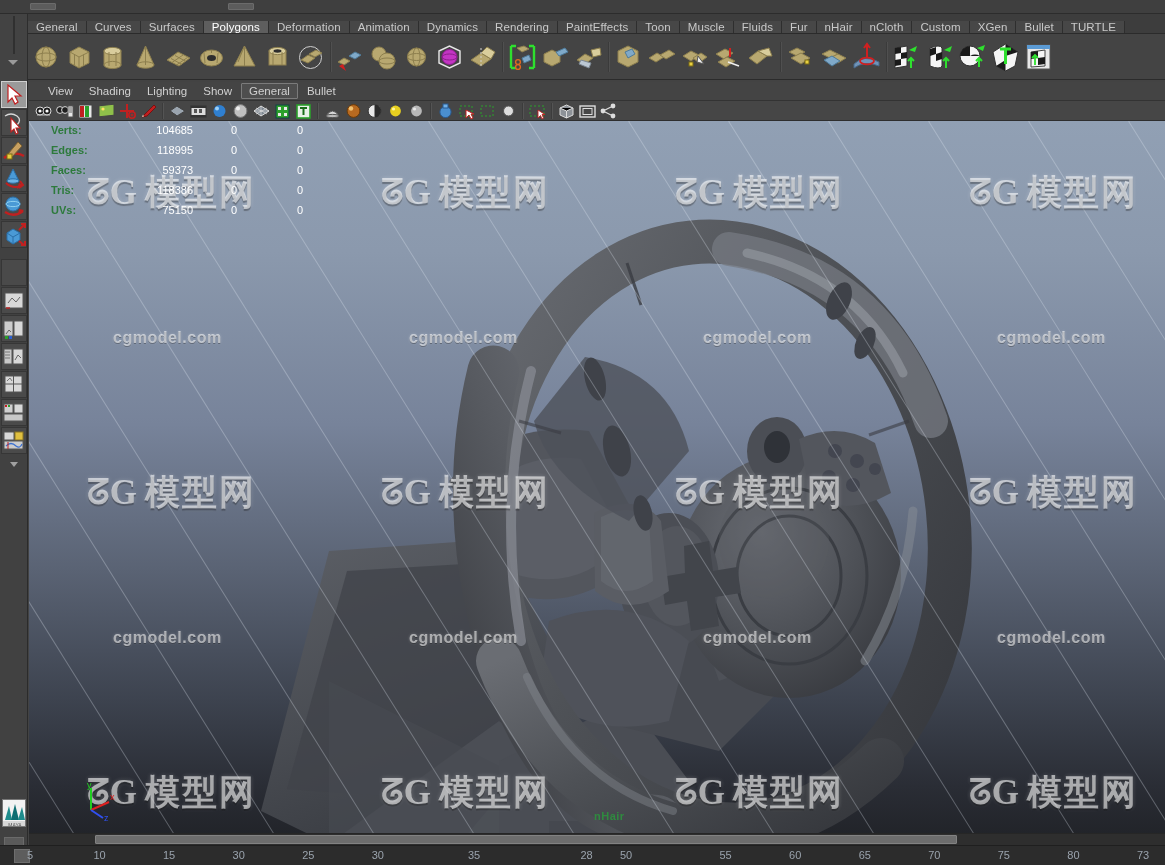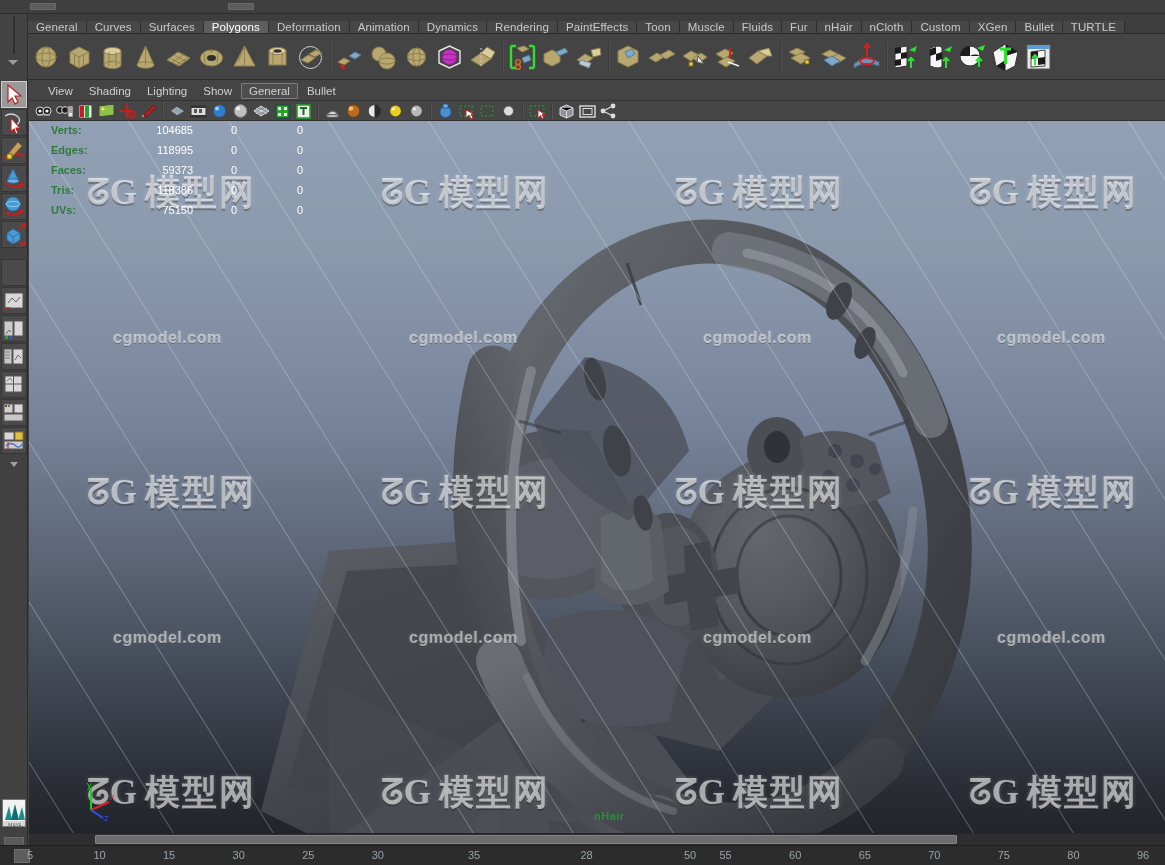--- a/index.html
+++ b/index.html
@@ -969,23 +969,23 @@
     <div class="tl-handle"></div>
   <div class="tl-tick" style="left: 30px;">5</div>
       <div class="tl-tick" style="left: 99.5625px;">10</div>
       <div class="tl-tick" style="left: 169.125px;">15</div>
       <div class="tl-tick" style="left: 238.688px;">30</div>
       <div class="tl-tick" style="left: 308.25px;">25</div>
       <div class="tl-tick" style="left: 377.812px;">30</div>
       <div class="tl-tick" style="left: 474px;">35</div>
       <div class="tl-tick" style="left: 516.938px; margin-top: 20px;">40</div>
       <div class="tl-tick" style="left: 586.5px;">28</div>
-      <div class="tl-tick" style="left: 690px;">50</div>
+      <div class="tl-tick" style="left: 626px;">50</div>
       <div class="tl-tick" style="left: 725.625px;">55</div>
       <div class="tl-tick" style="left: 795.188px;">60</div>
       <div class="tl-tick" style="left: 864.75px;">65</div>
       <div class="tl-tick" style="left: 934.312px;">70</div>
       <div class="tl-tick" style="left: 1003.88px; text-align: center;">75</div>
       <div class="tl-tick" style="left: 1073.44px;">80</div>
-      <div class="tl-tick" style="left: 1143px;">96</div>
+      <div class="tl-tick" style="left: 1143px;">73</div>
     </div>
 
 </div>
 
 </body></html>

